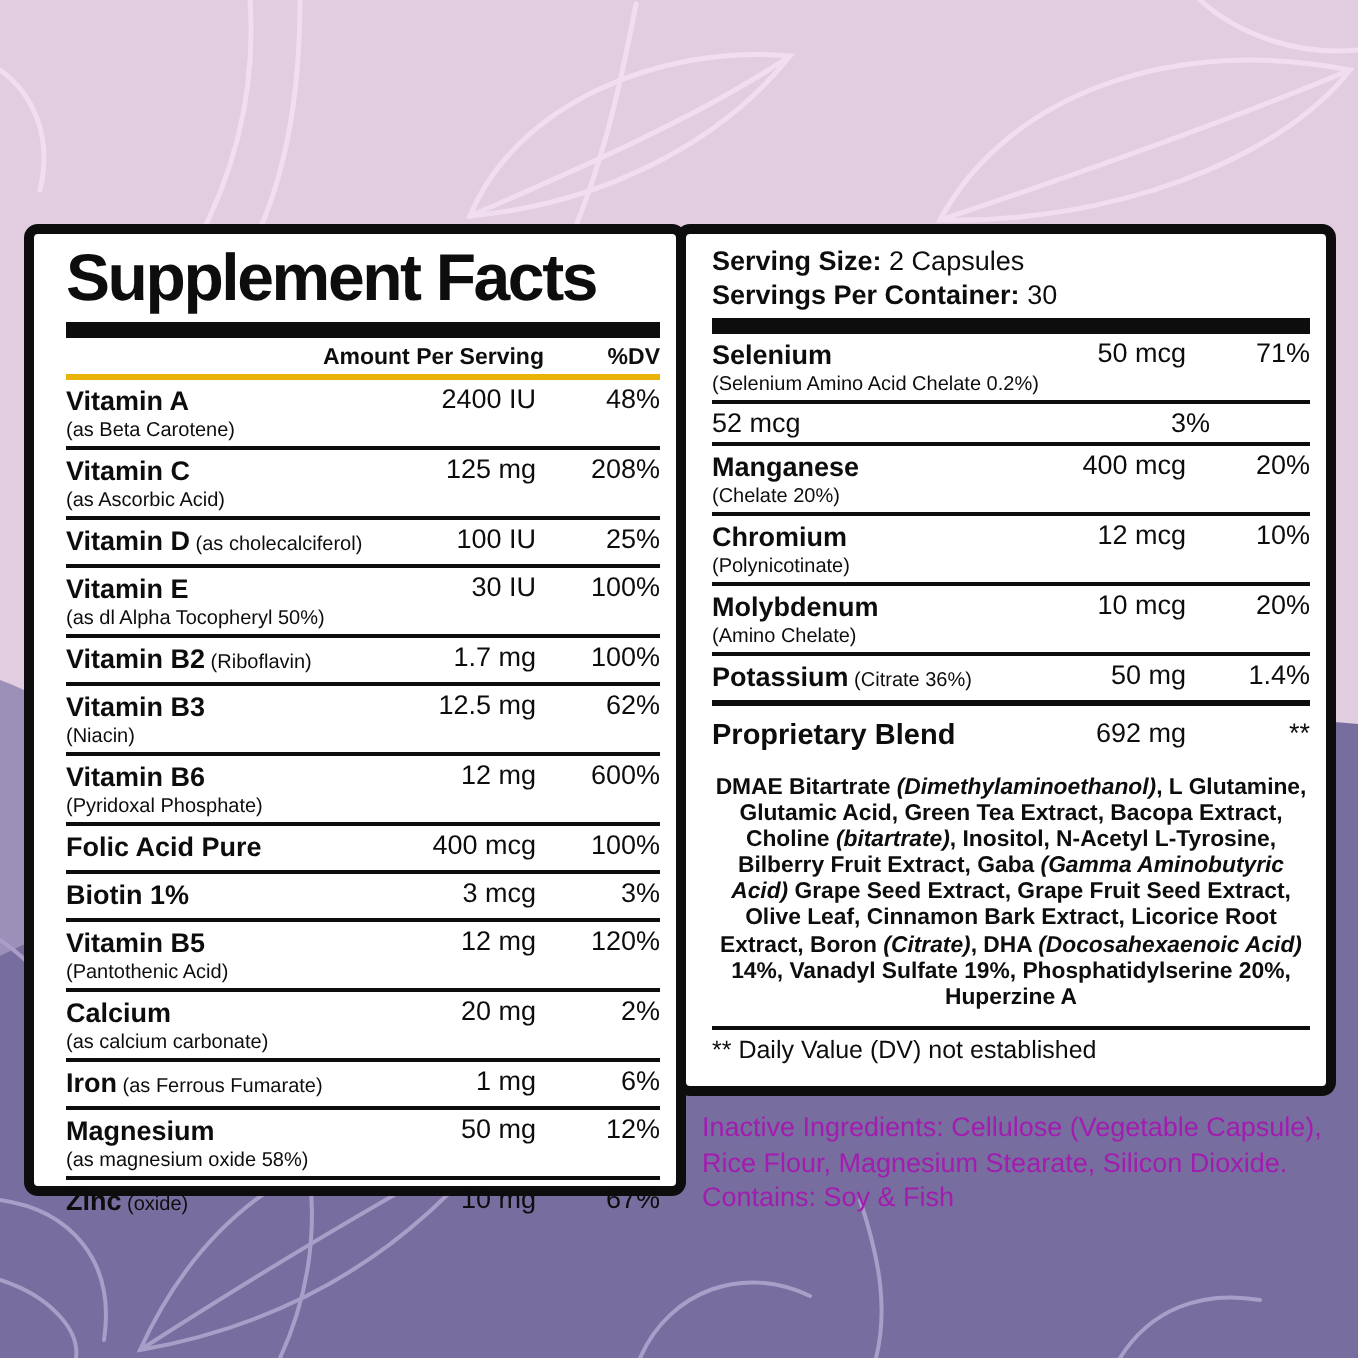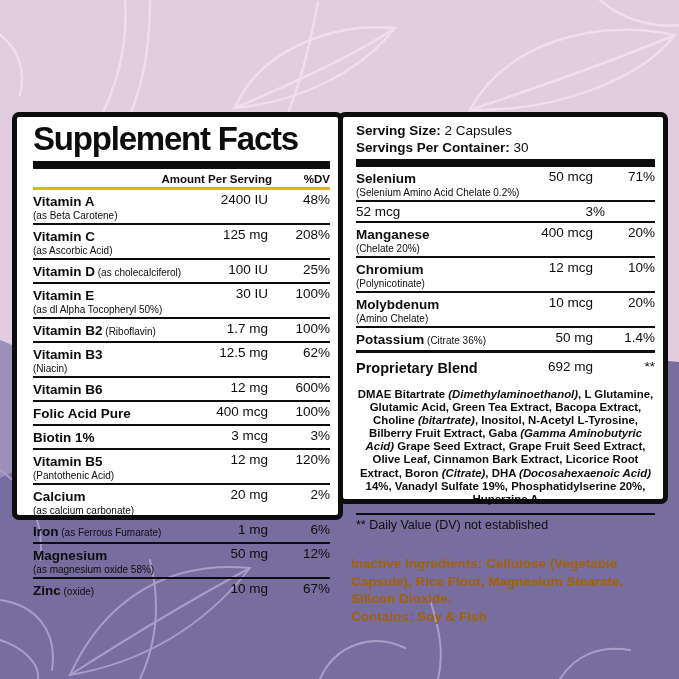--- a/index.html
+++ b/index.html
@@ -2,22 +2,22 @@
 <html><head>
 <meta charset="utf-8">
 <style>
   html,body{margin:0;padding:0;background:#fff;}
   #scene{position:relative;width:679px;height:679px;overflow:hidden;
          font-family:"Liberation Sans",sans-serif;color:#0d0d0d;}
   #bg{position:absolute;left:0;top:0;width:679px;height:679px;}
 
   .panel{position:absolute;background:#ffffff;border:5px solid #0d0d0d;
          border-radius:7px;box-sizing:border-box;z-index:2;}
-  #left-panel{left:12px;top:112px;width:331px;height:408px;padding:2px 8px 0 16px;z-index:3;}
-  #right-panel{left:338px;top:112px;width:330px;height:392px;padding:5px 8px 0 13px;}
+  #left-panel{left:12px;top:112px;width:331px;height:486px;padding:2px 8px 0 16px;z-index:3;}
+  #right-panel{left:338px;top:112px;width:330px;height:436px;padding:5px 8px 0 13px;}
 
   .title{font-size:33px;font-weight:bold;letter-spacing:-1.2px;line-height:38px;margin-top:1px;}
   .thick-bar{height:8px;background:#0d0d0d;margin-top:3px;}
 
   .hdr{display:grid;grid-template-columns:1fr auto 50px;border-bottom:3px solid #eab308;
        padding:4px 0 2px;font-weight:bold;font-size:11.5px;}
   .h-amt{padding-right:8px;}
   .h-dv{text-align:right;}
 
   .row{display:grid;grid-template-columns:1fr auto 50px;border-top:2px solid #0d0d0d;padding:2px 0;}
@@ -32,21 +32,21 @@
   .row.prop .nm{font-size:14.5px;line-height:16px;}
 
   .serving{font-size:13.5px;line-height:17px;}
   .serving .b{font-weight:bold;}
 
   .blend{margin-top:7px;font-size:11.4px;line-height:13.1px;font-weight:bold;text-align:center;}
   .blend .it{font-style:italic;}
   .footnote{border-top:2px solid #0d0d0d;margin-top:7px;padding-top:3px;font-size:12.5px;}
 
   #inactive{position:absolute;left:351px;top:555px;width:318px;z-index:2;
-            color:#a16207;font-weight:bold;font-size:13.5px;line-height:17.5px;}
+            color:#a21caf;font-weight:normal;font-size:13.5px;line-height:17.5px;}
 </style>
 </head>
 <body>
 
 <div id="scene">
 
   <svg id="bg" viewBox="0 0 679 679">
     <rect x="0" y="0" width="679" height="679" fill="#e2cce0"></rect>
 
     <g fill="none" stroke="#f0def0" stroke-width="2.5" stroke-linecap="round">
@@ -110,21 +110,21 @@
           <div class="nmcell"><span class="nm">Vitamin B2</span><span class="nt inl"> (Riboflavin)</span></div>
           <div class="amt">1.7 mg</div>
           <div class="dv">100%</div>
         </div>
         <div class="row">
           <div class="nmcell"><span class="nm">Vitamin B3</span><span class="nt blk">(Niacin)</span></div>
           <div class="amt">12.5 mg</div>
           <div class="dv">62%</div>
         </div>
         <div class="row">
-          <div class="nmcell"><span class="nm">Vitamin B6</span></div>
+          <div class="nmcell"><span class="nm">Vitamin B6</span><span class="nt blk">(Pyridoxal Phosphate)</span></div>
           <div class="amt">12 mg</div>
           <div class="dv">600%</div>
         </div>
         <div class="row">
           <div class="nmcell"><span class="nm">Folic Acid Pure</span></div>
           <div class="amt">400 mcg</div>
           <div class="dv">100%</div>
         </div>
         <div class="row">
           <div class="nmcell"><span class="nm">Biotin 1%</span></div>

